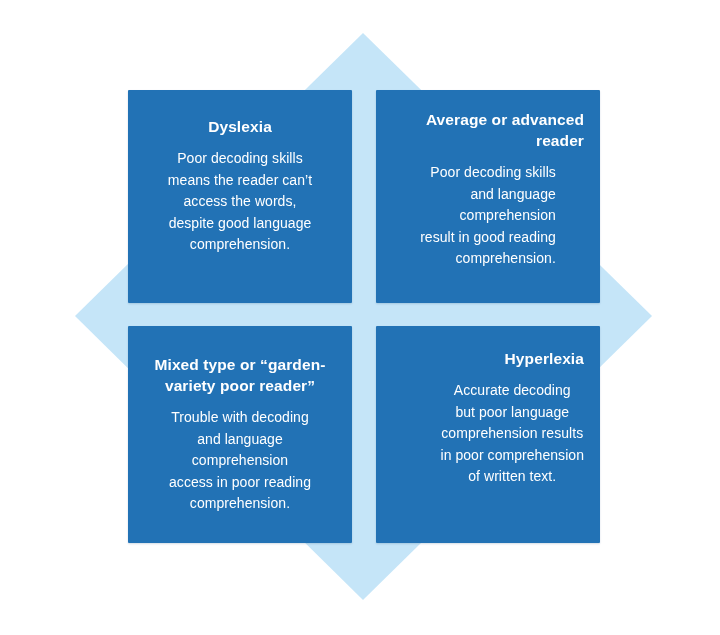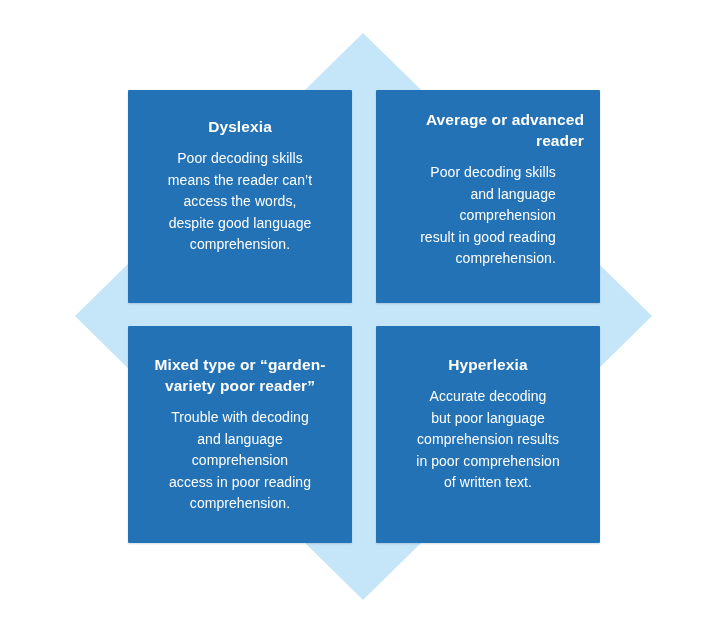--- a/index.html
+++ b/index.html
@@ -81,21 +81,21 @@
     padding: 0;
     color: #ffffff;
     max-width: 190px;
     white-space: pre-line;
   }
 
   
   .card.q-tl { padding-top: 26px; }
   .card.q-tr { padding-top: 19px; text-align: right; }
   .card.q-bl { padding-top: 12px; justify-content: center; }
-  .card.q-br { padding-top: 28px; }
+  .card.q-br { padding-top: 22px; align-items: flex-end; }
 </style>
 </head>
 <body style="background: rgb(255, 255, 255);">
 
 <div class="diagram">
 
   <svg class="diamond-layer" viewBox="0 0 720 635" width="720" height="635" xmlns="http://www.w3.org/2000/svg" aria-hidden="true">
     <polygon points="363,33 652,316 363,600 75,316" fill="#c5e5f8"></polygon>
   </svg>
 

